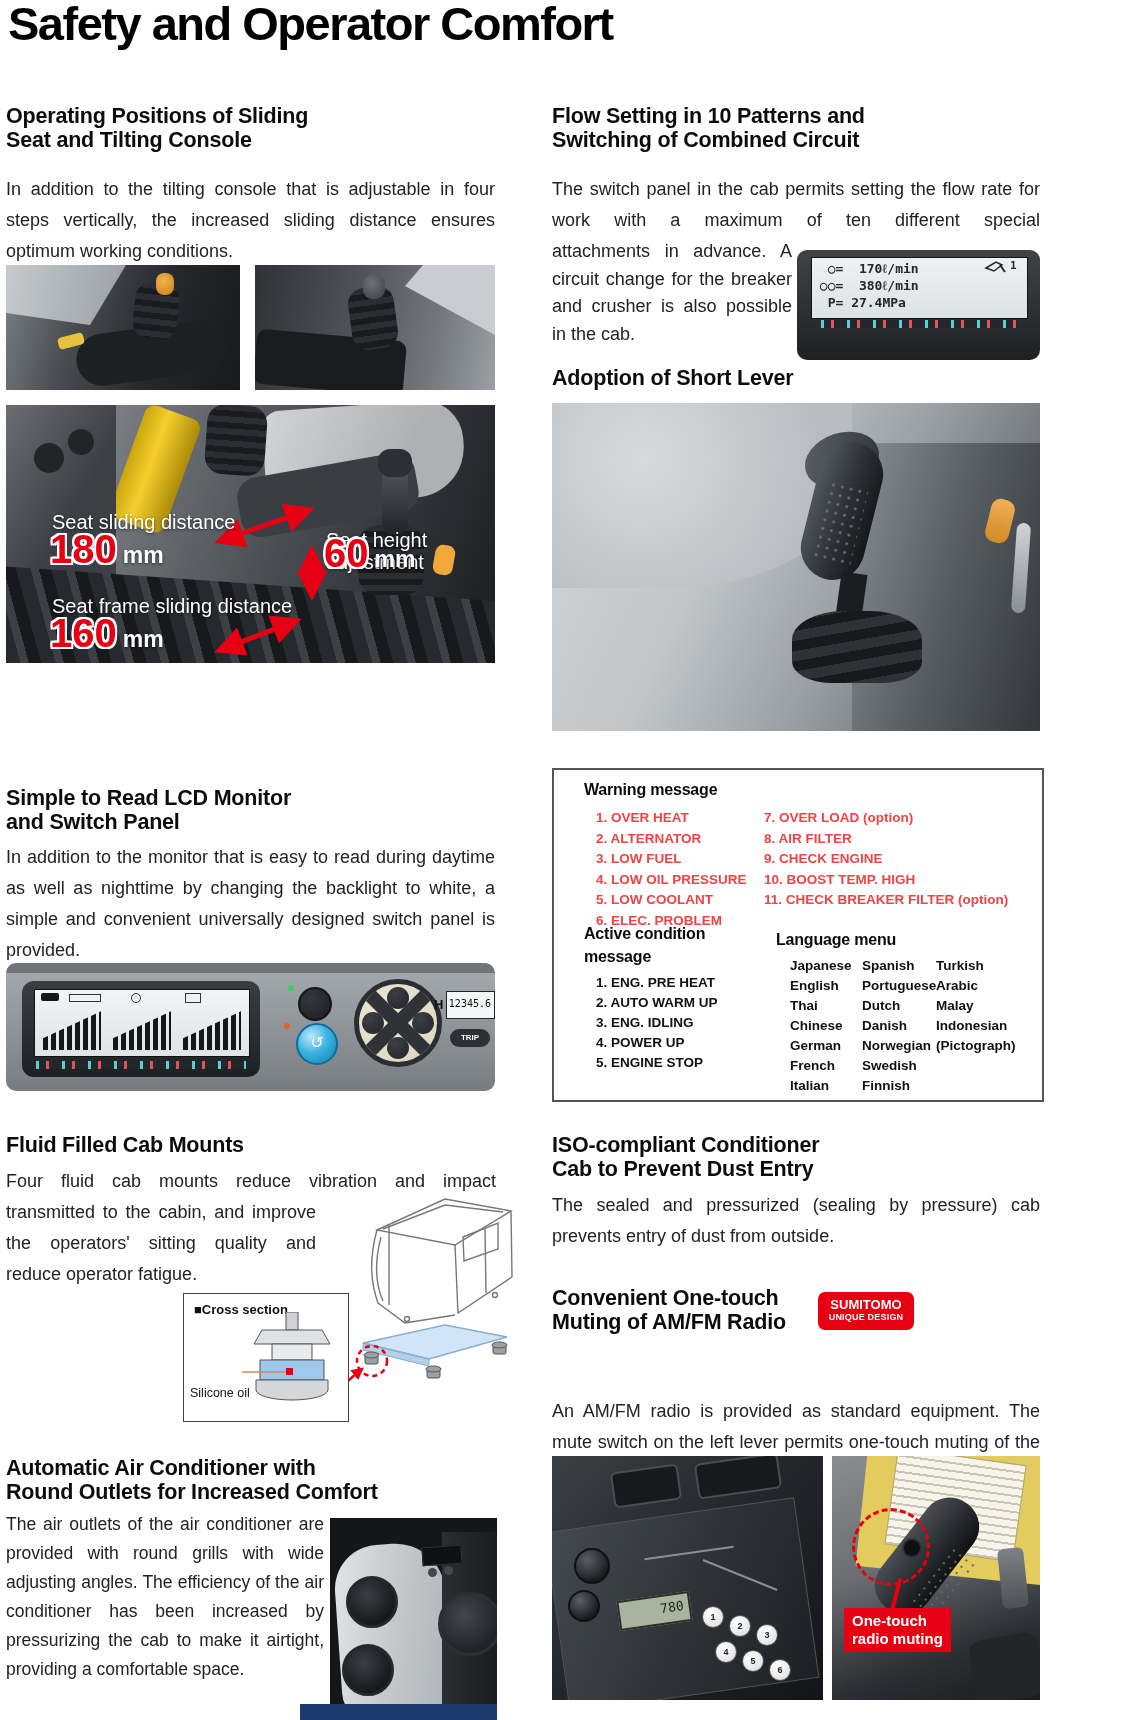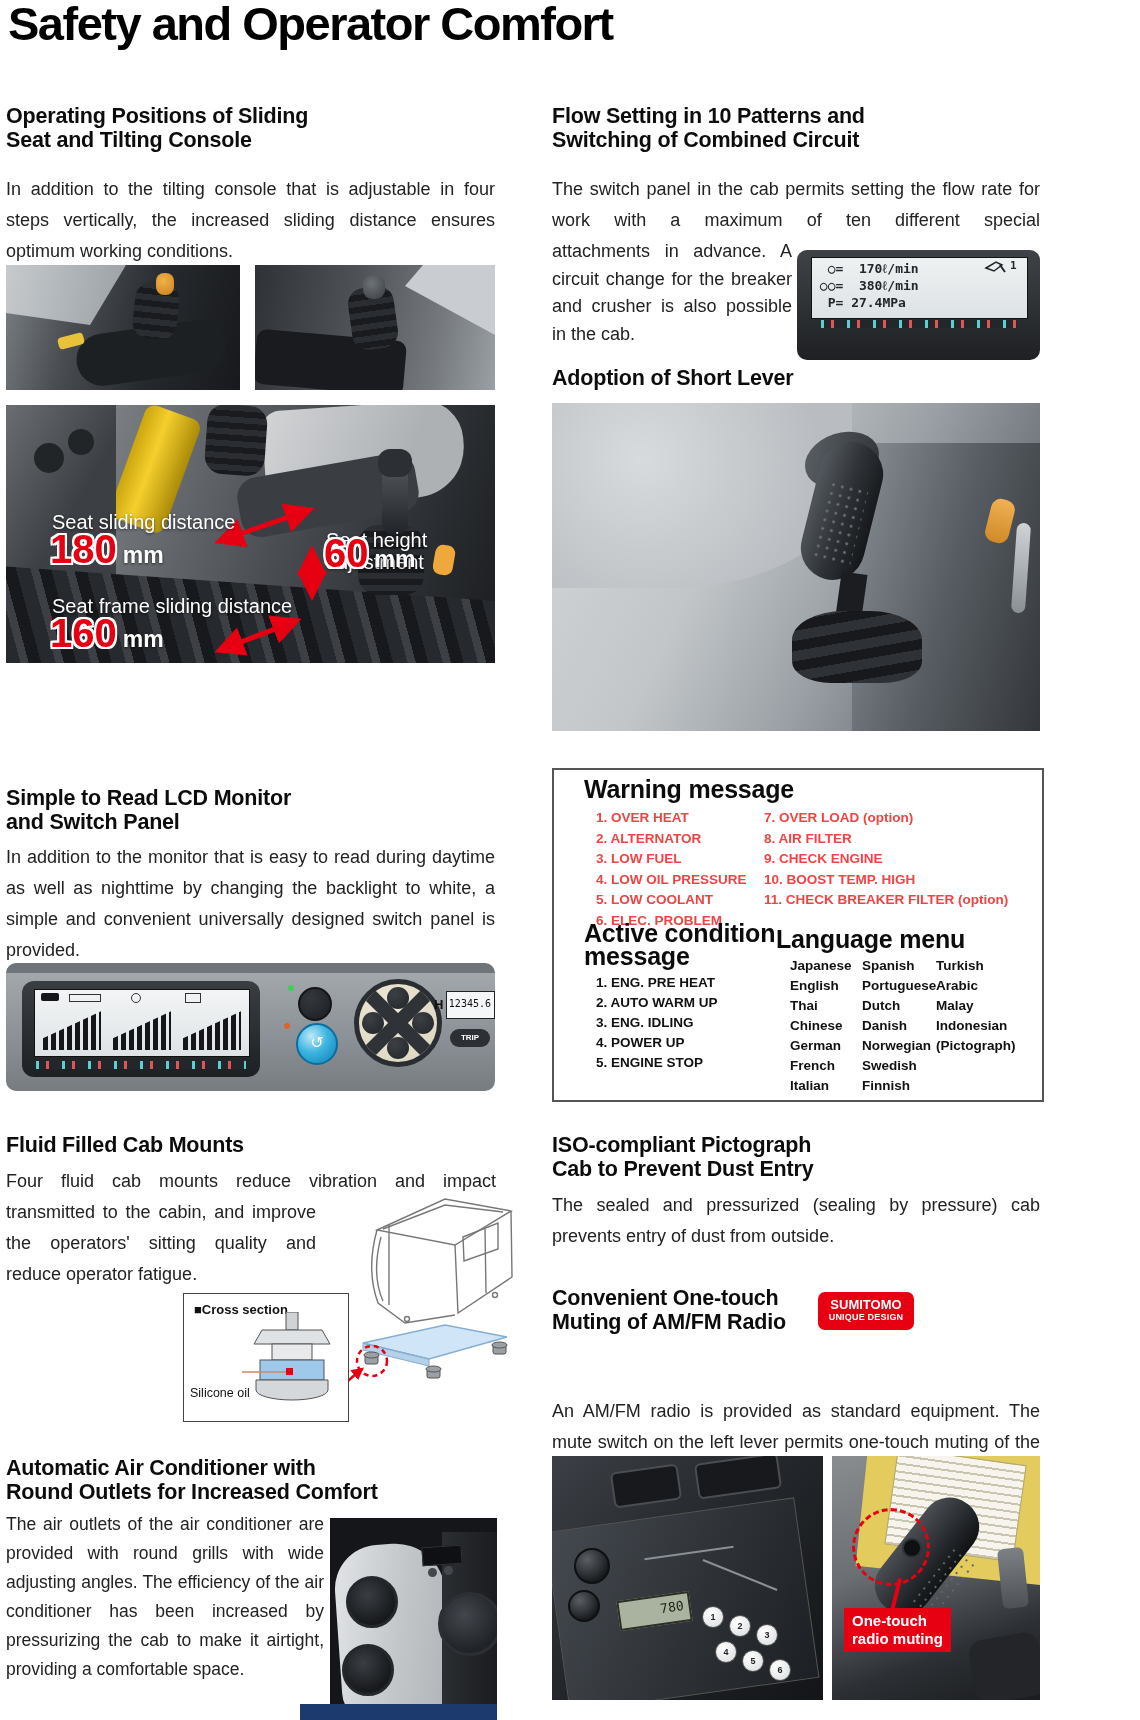--- a/index.html
+++ b/index.html
@@ -9,21 +9,21 @@
   .title{font-weight:700;font-size:47px;letter-spacing:-1.5px;color:#000;}
   .h2{font-weight:700;font-size:21.5px;line-height:24px;letter-spacing:-0.2px;color:#0c0c0c;}
   .p{font-size:18px;line-height:31px;color:#222;text-align:justify;}
   .p-jlast{text-align-last:justify;}
   .photo{overflow:hidden;}
   .photo-label{font-size:20px;line-height:22px;color:#fff;text-shadow:0 1px 3px rgba(0,0,0,.65);}
   .photo-num{font-weight:700;font-size:40px;line-height:40px;color:#e60012;
      text-shadow:-2px -2px 0 #fff,2px -2px 0 #fff,-2px 2px 0 #fff,2px 2px 0 #fff,0 -2px 0 #fff,0 2px 0 #fff,-2px 0 0 #fff,2px 0 0 #fff;}
   .photo-unit{font-weight:700;font-size:23px;color:#fff;margin-left:6px;text-shadow:0 1px 3px rgba(0,0,0,.65);}
   .panel{border:2px solid #555;background:#fff;}
-  .panel-title{font-weight:700;font-size:25px;letter-spacing:-0.2px;color:#0c0c0c;line-height:23px;}
+  .panel-title{font-weight:700;font-size:16px;letter-spacing:-0.2px;color:#0c0c0c;line-height:23px;}
   .witem{font-weight:700;font-size:13.5px;line-height:20.5px;color:#ef4444;white-space:nowrap;}
   .aitem{font-weight:700;font-size:13.5px;line-height:20px;color:#111;white-space:nowrap;}
   .litem{font-weight:700;font-size:13.5px;line-height:20px;color:#111;white-space:nowrap;}
   .lcd-line{white-space:pre;font-family:"DejaVu Sans Mono",monospace;font-weight:700;font-size:13px;line-height:17px;color:#23262a;}
   .ribbed{background:repeating-linear-gradient(180deg,#2a2d31 0 6px,#191b1e 6px 12px);}
   .bars{background:repeating-linear-gradient(90deg,#15161a 0 5px,transparent 5px 8px);
         clip-path:polygon(0 72%,100% 8%,100% 100%,0 100%);}
   .ticks{background:repeating-linear-gradient(90deg,#5bd0d0 0 3px,#23262a 3px 10px,#e05555 10px 13px,#23262a 13px 26px);}
   .badge{background:#e60012;border-radius:7px;color:#fff;text-align:center;}
   .badge-l1{font-weight:700;font-size:13px;line-height:15px;margin-top:5px;}
@@ -295,21 +295,21 @@
     <div class="abs" style="left:382px;top:186px;">
         <div class="litem">Turkish</div>
         <div class="litem">Arabic</div>
         <div class="litem">Malay</div>
         <div class="litem">Indonesian</div>
         <div class="litem">(Pictograph)</div>
       </div>
   </div>
 
   <div class="abs h2" style="left:552px;top:1133px;">
-    <span>ISO-compliant Pictograph</span><br>
+    <span>ISO-compliant Conditioner</span><br>
     <span>Cab to Prevent Dust Entry</span>
   </div>
   <div class="abs p" style="left:552px;top:1190px;width:488px;">The sealed and pressurized (sealing by pressure) cab prevents entry of dust from outside.</div>
 
   <div class="abs h2" style="left:552px;top:1286px;">
     <span>Convenient One-touch</span><br>
     <span>Muting of AM/FM Radio</span>
   </div>
   <div class="abs badge" style="left:818px;top:1292px;width:96px;height:38px;">
     <div class="badge-l1">SUMITOMO</div>

